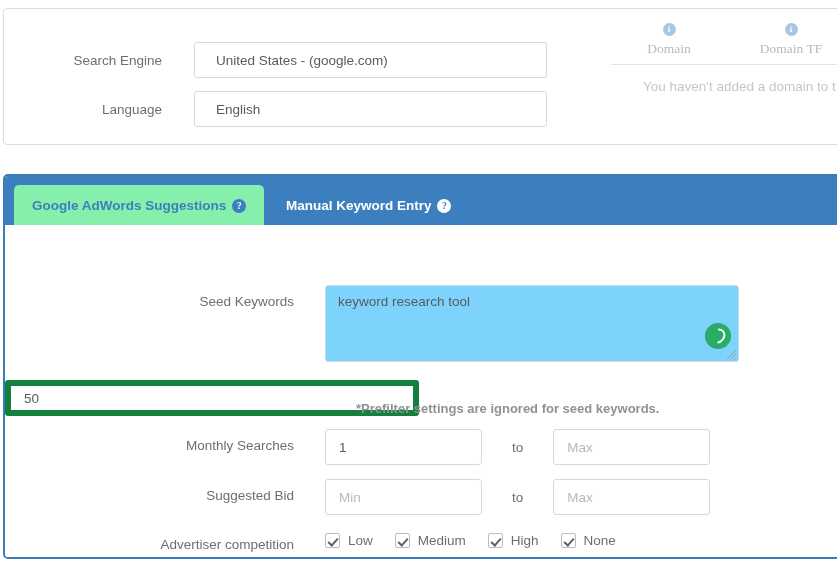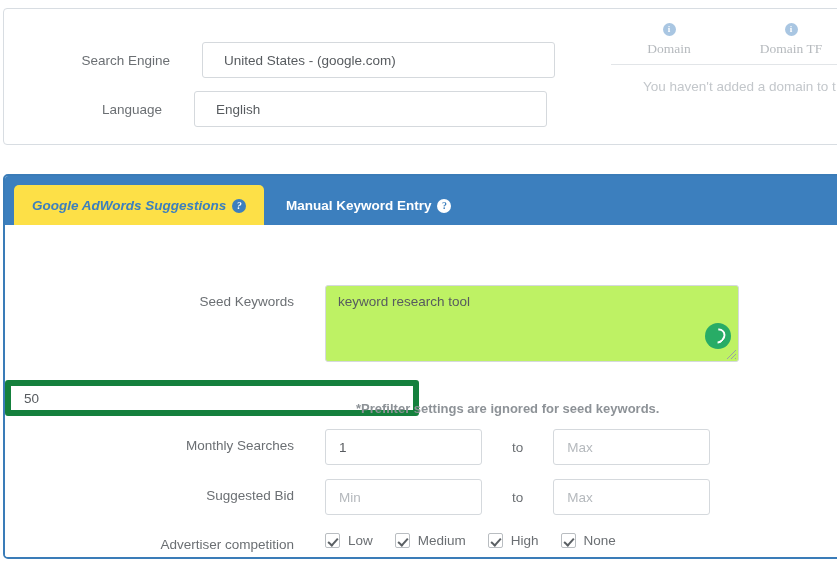--- a/index.html
+++ b/index.html
@@ -34,21 +34,21 @@
     left: 0;
     top: 0;
     width: 600px;
     height: 100%;
   }
   .form-row-top {
     position: absolute;
     display: flex;
     align-items: center;
   }
-  .row-se { left: 8px; top: 33px; }
+  .row-se { left: 0; top: 33px; }
   .row-lang { left: 0; top: 82px; }
   .label-top {
     width: 190px;
     text-align: right;
     padding-right: 32px;
     font-size: 13.5px;
     color: #6b6f73;
     white-space: nowrap;
   }
   .input-top {
@@ -134,26 +134,25 @@
     align-items: center;
     height: 39px;
     margin-top: 10px;
     padding: 0 18px;
     font-size: 13.5px;
     font-weight: bold;
     cursor: pointer;
     white-space: nowrap;
   }
   .tab.active {
-    background: #fde047;
+    background: #86efac;
     color: #3c7fbe;
     border-radius: 5px 5px 0 0;
     height: 41px;
     margin-top: 8px;
-    font-style: italic;
   }
   .tab.inactive {
     color: #ffffff;
   }
   .help-icon {
     display: inline-block;
     width: 14px;
     height: 14px;
     margin-left: 6px;
     border-radius: 50%;
@@ -192,21 +191,21 @@
     width: 414px;
     height: 77px;
     border: 1px solid #d5d9dd;
     border-radius: 3px;
     padding: 8px 12px;
     font-family: "Liberation Sans", sans-serif;
     font-size: 13.5px;
     color: #575b5f;
     resize: none;
     outline: none;
-    background: #bef264;
+    background: #7dd3fc;
     display: block;
   }
   .resize-grip {
     position: absolute;
     right: 2px;
     bottom: 2px;
     width: 11px;
     height: 11px;
     pointer-events: none;
   }

